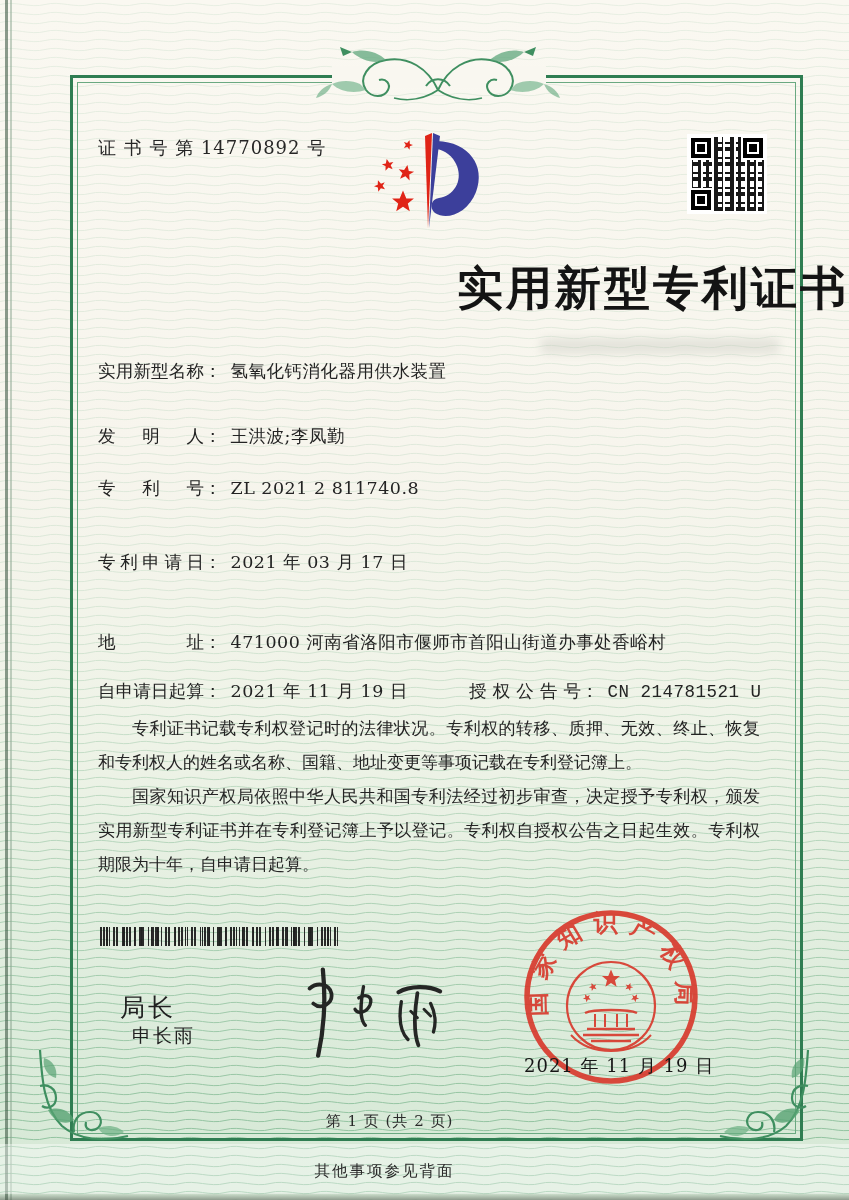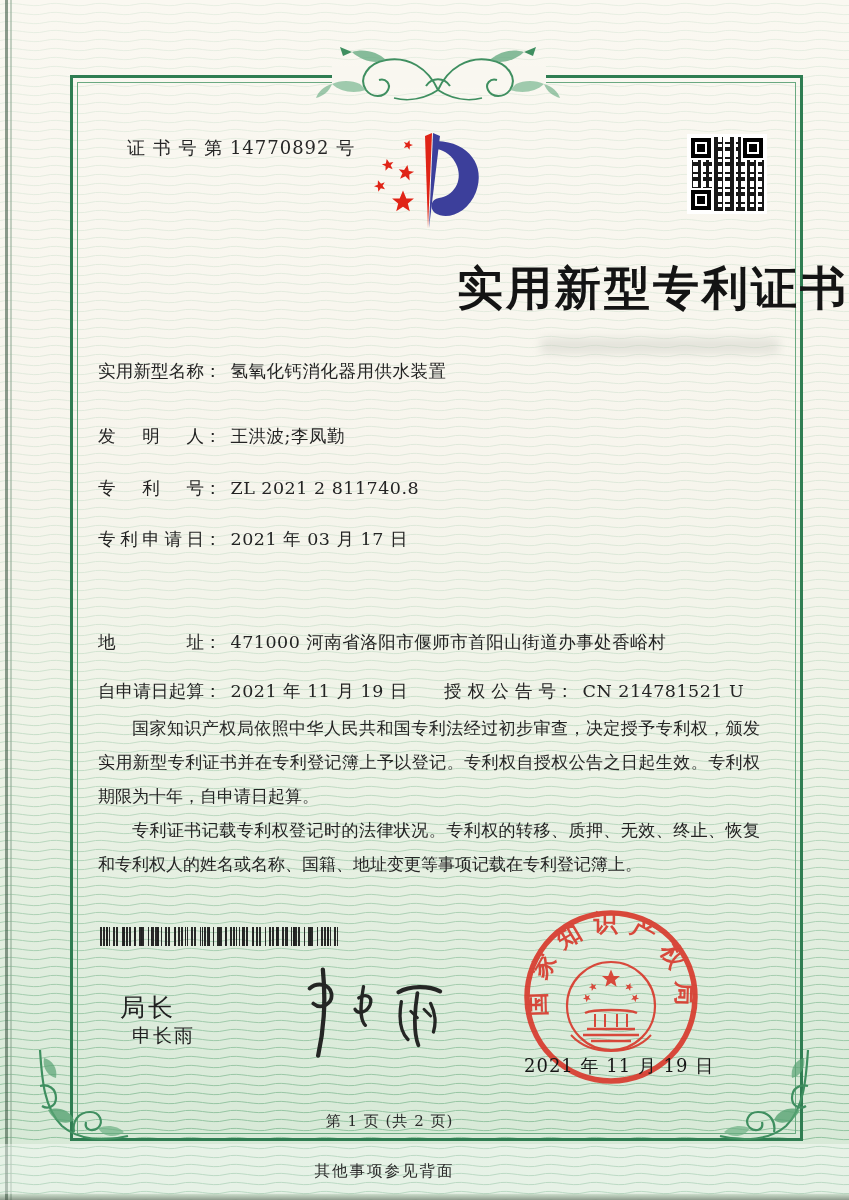--- a/index.html
+++ b/index.html
@@ -14,31 +14,31 @@
   .edge1{left:5px;top:0;width:3px;height:1200px;background:#3f5a46;opacity:.6;}
   .edge2{left:10px;top:0;width:2px;height:1200px;background:#7e9b85;opacity:.45;}
   .bottom-shade{left:0;top:1193px;width:849px;height:7px;
     background:linear-gradient(180deg,rgba(70,80,70,0),rgba(70,80,70,.5));}
   
   .frame-outer{left:70px;top:75px;width:733px;height:1066px;border:3px solid #2f7d52;box-sizing:border-box;}
   .frame-inner{left:77px;top:82px;width:719px;height:1052px;border:1px solid #6aa981;box-sizing:border-box;}
   .flourish-patch{left:332px;top:66px;width:214px;height:22px;background:#f9f7f0;}
   .below-frame-lighten{left:0;top:1144px;width:849px;height:50px;background:rgba(255,255,255,.4);}
   
-  .cert-no{left:98px;top:136px;font-size:18px;letter-spacing:1px;color:#262626;margin-left:29px;}
+  .cert-no{left:98px;top:136px;font-size:18px;letter-spacing:1px;color:#262626;}
   .doc-title{left:0;top:258px;width:849px;text-align:right;font-size:46px;font-weight:bold;
     letter-spacing:3px;color:#141414;}
   
   .frow{left:98px;font-size:17.5px;color:#232323;white-space:nowrap;}
   .flabel{display:inline-block;width:106px;text-align:justify;text-align-last:justify;
     text-justify:inter-character;vertical-align:bottom;}
   .flabel.w5{width:112px;}
   .fcolon{margin-right:9px;}
   .fvalue{letter-spacing:.5px;}
-  .grant-group{position:absolute;left:346px;top:0;white-space:nowrap;}
+  .grant-group{position:absolute;left:371px;top:0;white-space:nowrap;font-family:Liberation Mono, monospace;}
   
   .paras{left:98px;top:711px;width:662px;font-size:17px;line-height:34px;text-align:justify;color:#242424;}
   .paras p{margin:0;text-indent:2em;}
   
   .barcode{left:100px;top:927px;width:238px;height:19px;opacity:.92;
     background-image:
       repeating-linear-gradient(90deg,#1a1a1a 0 2px,transparent 2px 3px,#1a1a1a 3px 5px,transparent 5px 9px,#1a1a1a 9px 10px,transparent 10px 13px),
       repeating-linear-gradient(90deg,#111 0 1px,transparent 1px 6px,#111 6px 8px,transparent 8px 17px);}
   
   .signer-title{left:120px;top:991px;font-size:25px;letter-spacing:3px;color:#202020;}
@@ -168,36 +168,36 @@
 
   <div class="abs frow" style="top:359px">
     <span class="flabel">实用新型名称</span><span class="fcolon">：</span><span class="fvalue">氢氧化钙消化器用供水装置</span>
   </div>
   <div class="abs frow" style="top:424px">
     <span class="flabel">发明人</span><span class="fcolon">：</span><span class="fvalue">王洪波;李凤勤</span>
   </div>
   <div class="abs frow" style="top:476px">
     <span class="flabel">专利号</span><span class="fcolon">：</span><span class="fvalue">ZL 2021 2 811740.8</span>
   </div>
-  <div class="abs frow" style="top:527px">
+  <div class="abs frow" style="top:550px">
     <span class="flabel">专利申请日</span><span class="fcolon">：</span><span class="fvalue">2021 年 03 月 17 日</span>
   </div>
   <div class="abs frow" style="top:630px">
     <span class="flabel">地址</span><span class="fcolon">：</span><span class="fvalue">471000 河南省洛阳市偃师市首阳山街道办事处香峪村</span>
   </div>
   <div class="abs frow" style="top:679px">
     <span class="flabel">自申请日起算</span><span class="fcolon">：</span><span class="fvalue">2021 年 11 月 19 日</span>
     <span class="grant-group">
       <span class="flabel w5">授权公告号</span><span class="fcolon">：</span><span class="fvalue">CN 214781521 U</span>
     </span>
   </div>
 
   <div class="abs paras">
+    <p>专利证书记载专利权登记时的法律状况。专利权的转移、质押、无效、终止、恢复和专利权人的姓名或名称、国籍、地址变更等事项记载在专利登记簿上。</p>
     <p>国家知识产权局依照中华人民共和国专利法经过初步审查，决定授予专利权，颁发实用新型专利证书并在专利登记簿上予以登记。专利权自授权公告之日起生效。专利权期限为十年，自申请日起算。</p>
-    <p>专利证书记载专利权登记时的法律状况。专利权的转移、质押、无效、终止、恢复和专利权人的姓名或名称、国籍、地址变更等事项记载在专利登记簿上。</p>
   </div>
 
   <div class="abs barcode"></div>
 
   <div class="abs signer-title">局长</div>
   <div class="abs signer-name">申长雨</div>
 
   <svg class="abs" style="left:255px;top:962px" width="200" height="104" viewBox="0 0 200 110">
     <g stroke="#161616" fill="none" stroke-linecap="round" stroke-linejoin="round" opacity=".92">
       <path d="M52,28 C60,21 73,23 75,33 C77,44 64,51 56,44" stroke-width="4"></path>

